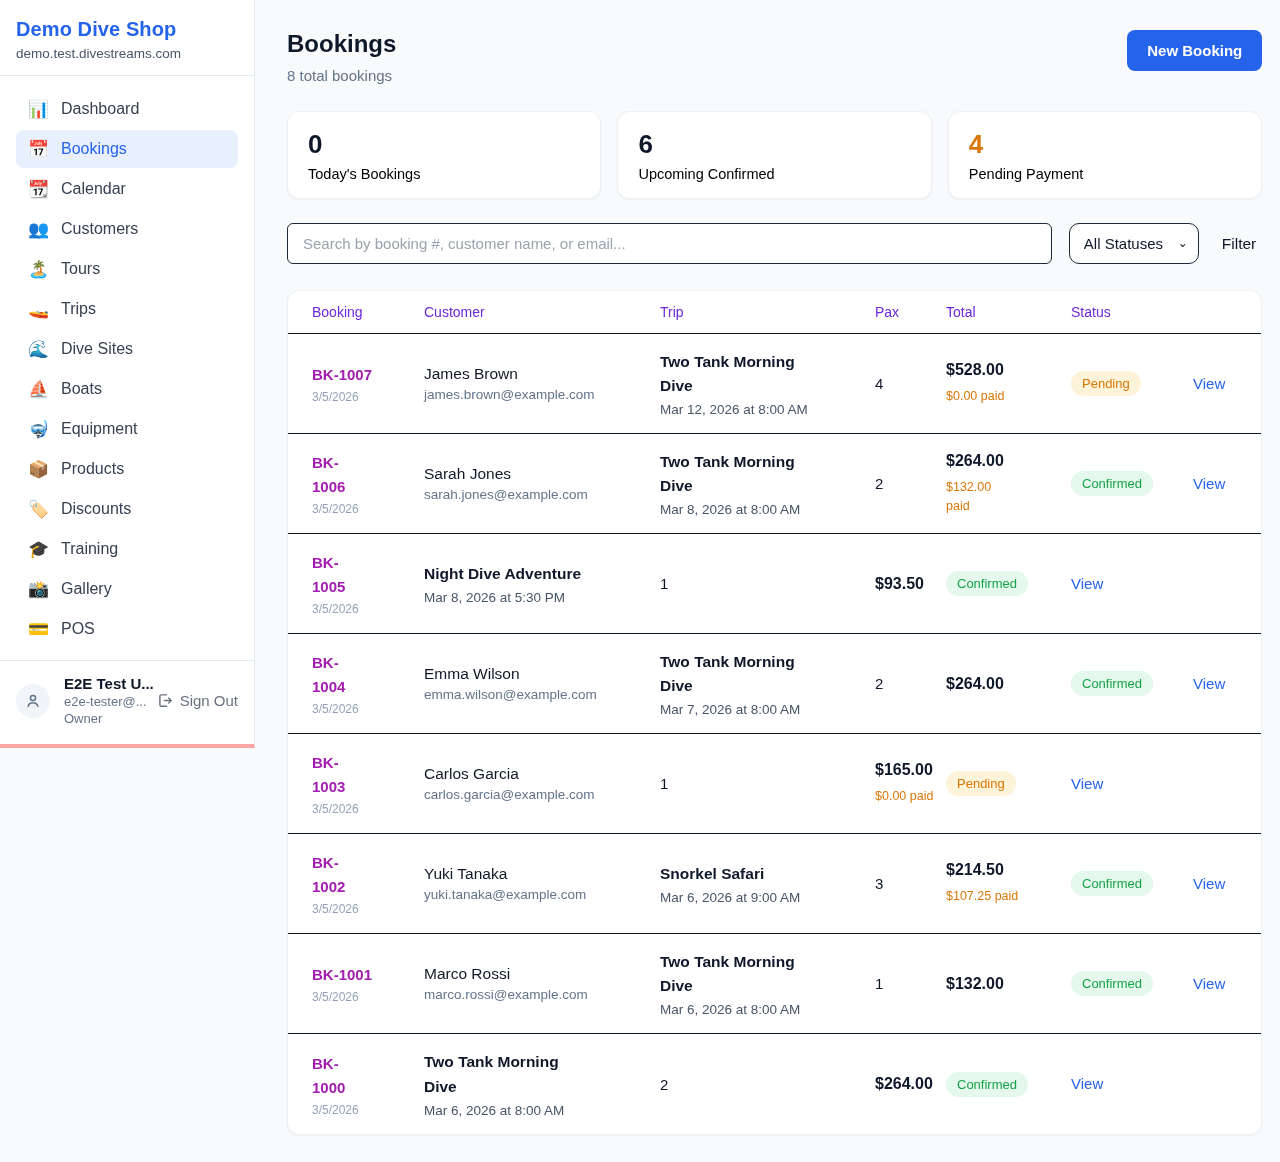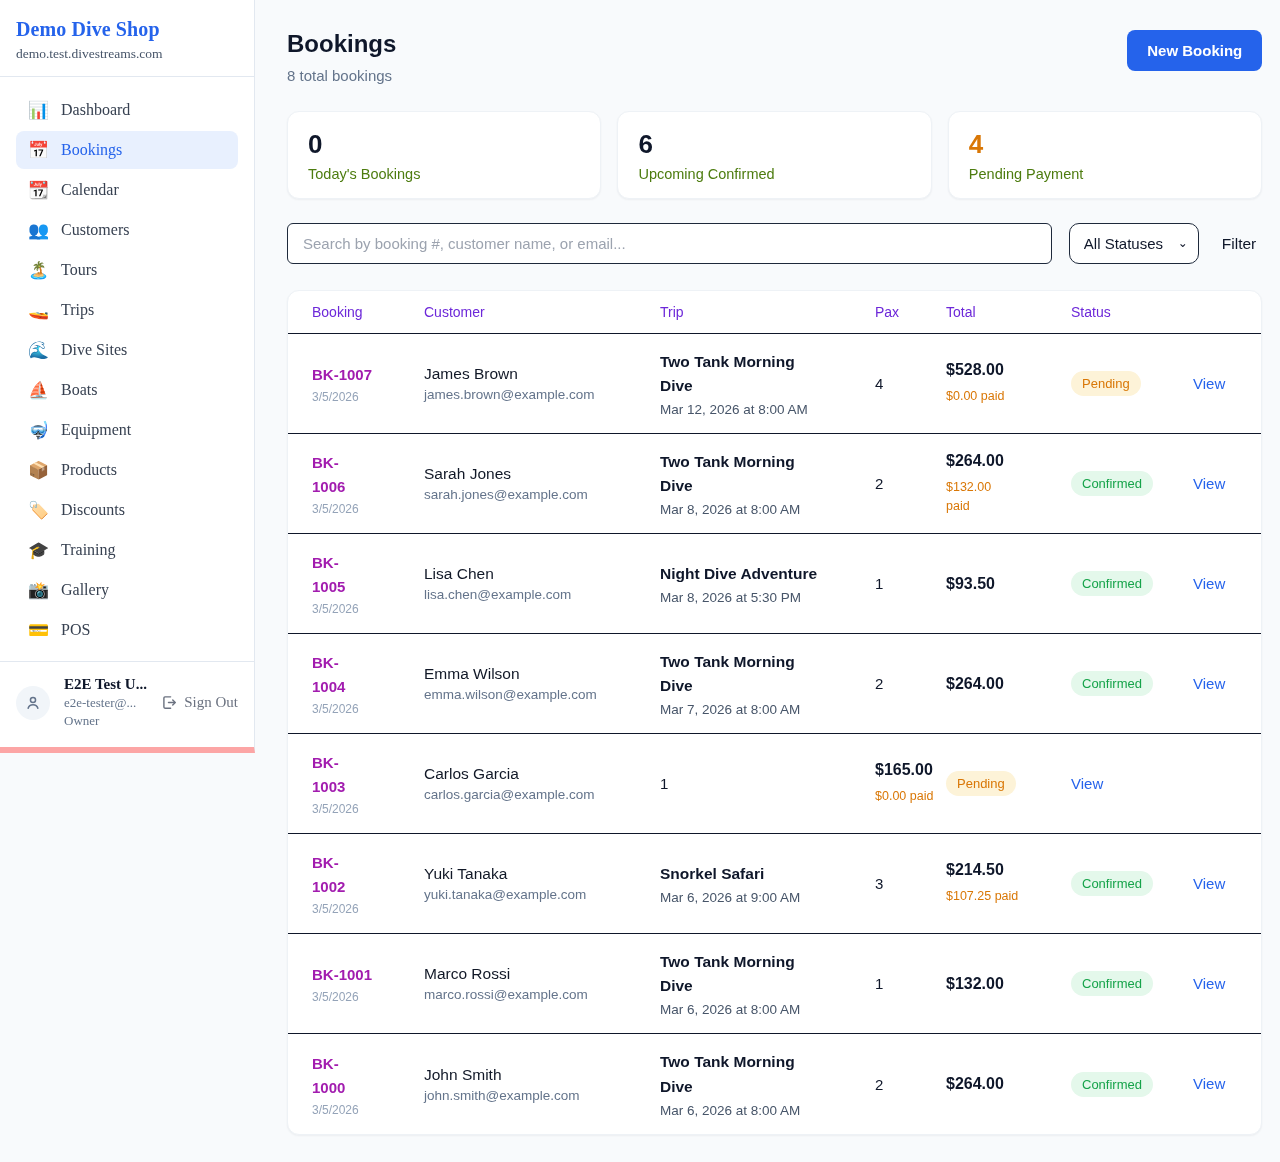--- a/index.html
+++ b/index.html
@@ -8,21 +8,21 @@
     font-family:"Liberation Sans", sans-serif;
     background:#f8fafc;
     color:#0f172a;
     min-height:1162px;
   }
   .app { display:flex; align-items:flex-start; min-height:1162px; }
 
   
   .sidebar {
     flex:0 0 255px; width:255px; background:#ffffff;
-    border-right:1px solid #e2e8f0; border-bottom:6px solid #fca5a5;font-family:Liberation Serif, serif;
+    border-right:1px solid #e2e8f0; border-bottom:4px solid #fca5a5;
   }
   .brand { padding:18px 16px 14px 16px; border-bottom:1px solid #e2e8f0; cursor:pointer; }
   .brand-name { color:#2563eb; font-size:20px; font-weight:700; letter-spacing:.1px; }
   .brand-domain { color:#475569; font-size:13.5px; margin-top:5px; }
   .nav { padding:14px 16px 10px 16px; }
   .nav-item {
     display:flex; align-items:center; gap:13px;
     padding:10px 12px; margin-bottom:2px; border-radius:8px;
     font-size:16px; color:#374151; text-decoration:none; cursor:pointer;
   }
@@ -58,21 +58,21 @@
     font-family:inherit;
   }
 
   
   .stats { display:flex; gap:16px; margin-top:27px; }
   .stat-card {
     flex:1; background:#fff; border:1px solid #eef2f6; border-radius:12px;
     padding:18px 20px; box-shadow:0 1px 2px rgba(15,23,42,.05); height:88px;
   }
   .stat-value { font-size:26px; font-weight:700; color:#0f172a; line-height:1.15; }
-  .stat-label { font-size:14.5px; color:#4d7c0f; margin-top:6px; }
+  .stat-label { font-size:14.5px; color:#000000; margin-top:6px; }
 
   
   .filter-row { display:flex; align-items:center; gap:17px; margin-top:24px; }
   .search-input {
     flex:1; height:41px; border:1px solid #1e293b; border-radius:6px;
     background:#fff; padding:0 15px; font-size:15px; color:#0f172a;
     font-family:inherit; outline:none;
   }
   .search-input::placeholder { color:#9ca3af; }
   .select-wrap { position:relative; }
@@ -330,24 +330,20 @@
     </div>
   </div>
 
   <div class="trow">
     <div class="cell">
       <a class="bk">BK-
 1005</a>
       <div class="bk-date">3/5/2026</div>
     </div>
     <div class="cell">
-      <div class="cust">Lisa Chen</div>
-      <div class="email">lisa.chen@example.com</div>
-    </div>
-    <div class="cell">
       <div class="trip">Night Dive Adventure</div>
       <div class="trip-time">Mar 8, 2026 at 5:30 PM</div>
     </div>
     <div class="cell pax">1</div>
     <div class="cell">
       <div class="total">$93.50</div>
 
     </div>
     <div class="cell">
       <span class="badge confirmed">Confirmed</span>
@@ -462,24 +458,20 @@
     </div>
   </div>
 
   <div class="trow">
     <div class="cell">
       <a class="bk">BK-
 1000</a>
       <div class="bk-date">3/5/2026</div>
     </div>
     <div class="cell">
-      <div class="cust">John Smith</div>
-      <div class="email">john.smith@example.com</div>
-    </div>
-    <div class="cell">
       <div class="trip">Two Tank Morning
 Dive</div>
       <div class="trip-time">Mar 6, 2026 at 8:00 AM</div>
     </div>
     <div class="cell pax">2</div>
     <div class="cell">
       <div class="total">$264.00</div>
 
     </div>
     <div class="cell">

